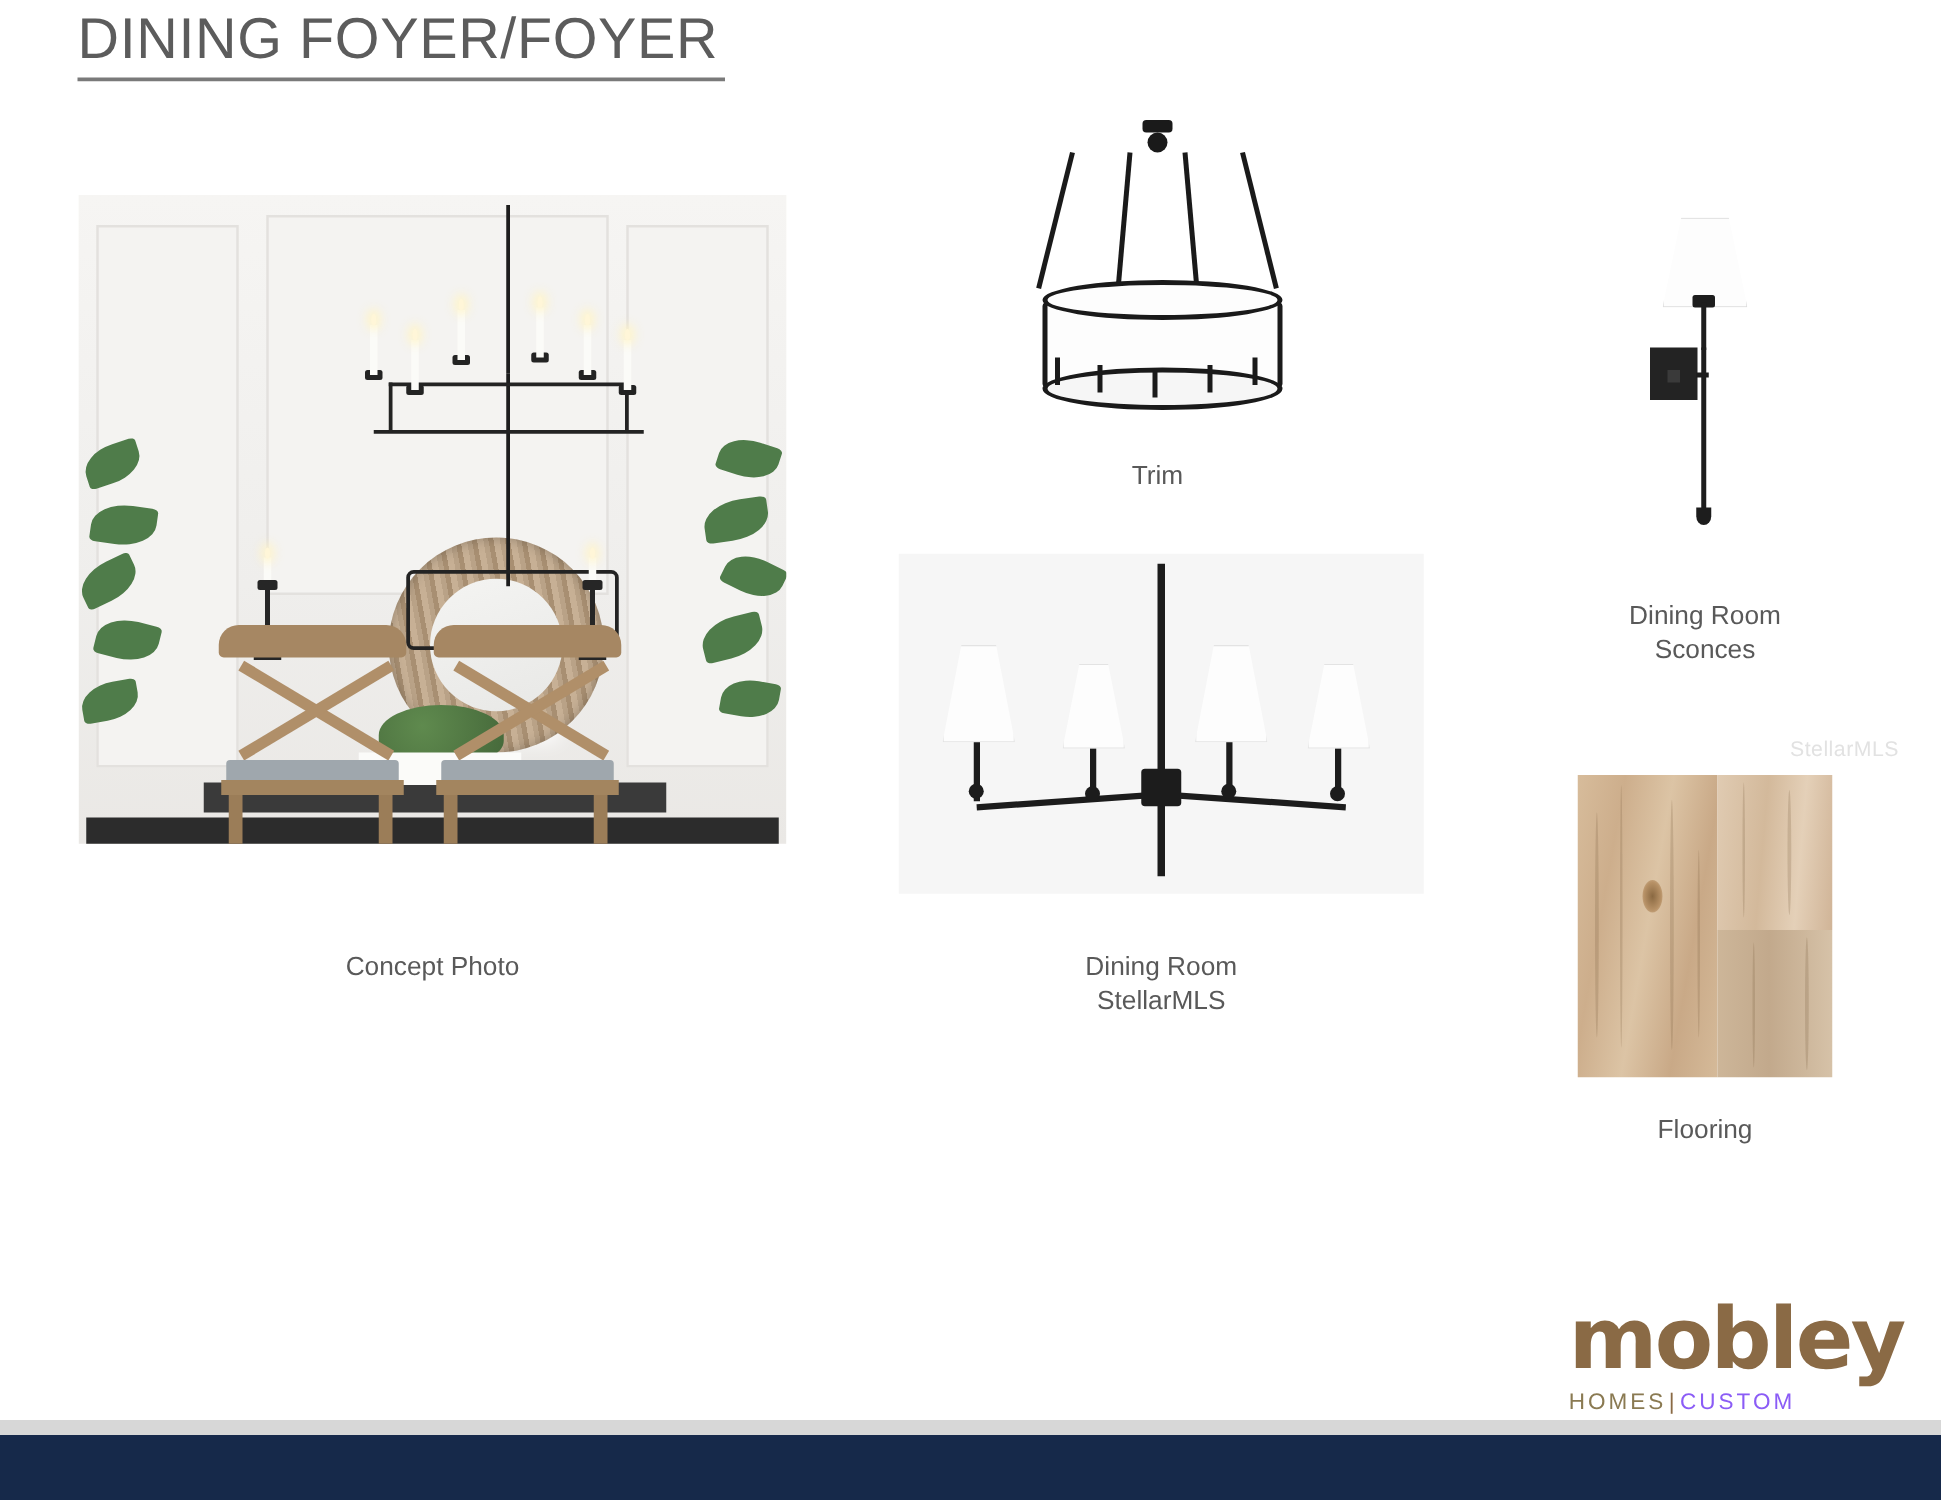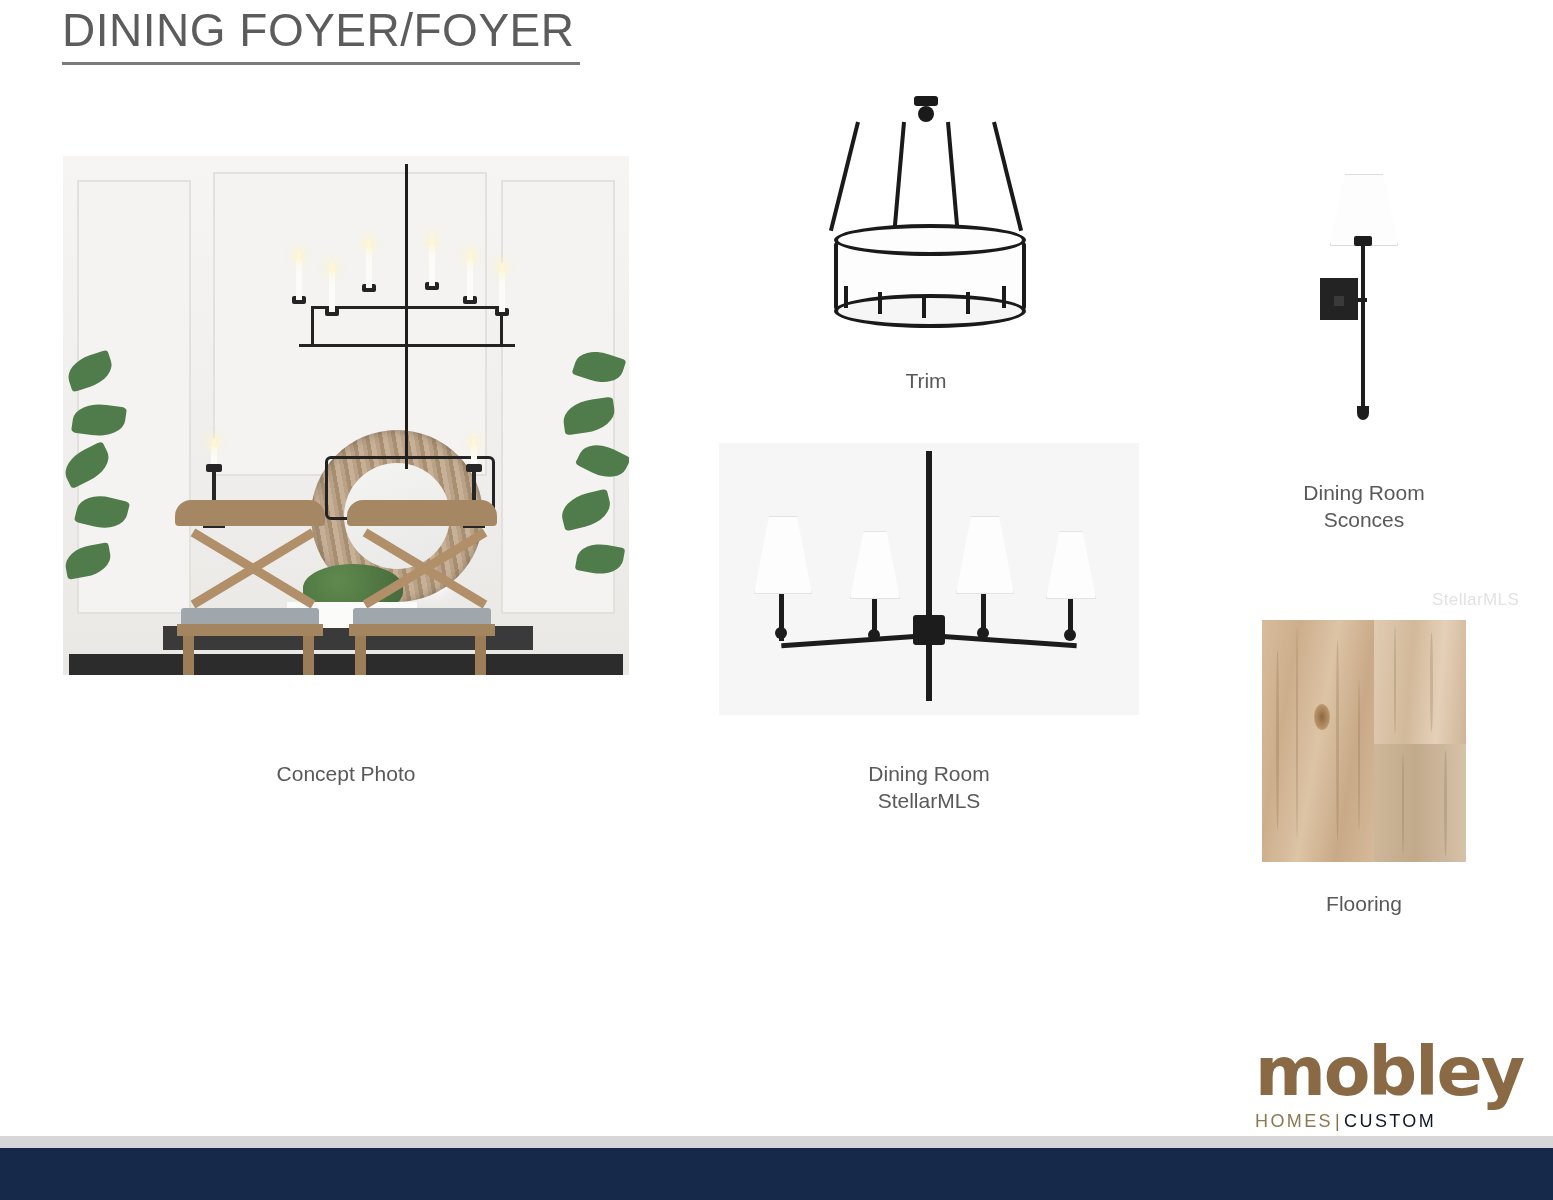--- a/index.html
+++ b/index.html
@@ -289,21 +289,21 @@
     position: absolute; left: 1255px; top: 1040px; width: 210px; text-align: left;
   }
   .logo-word {
     font-size: 68px; line-height: 0.95; color: #8a6a45; font-weight: 700;
     letter-spacing: -2px;
     font-family: "DejaVu Sans", sans-serif;
   }
   .logo-sub {
     margin-top: 6px; font-size: 18px; letter-spacing: 2.4px; color: #8a7a52; font-weight: 400;
   }
-  .logo-sub .custom { color: #0f172a; }
+  .logo-sub .custom { color: #8b5cf6; }
   .logo-sub .divider { color: #8a6a45; margin: 0 2px; }
 
   
   .bar-gray {
     position: absolute; left: 0; bottom: 52px; width: 100%; height: 12px;
     background: #d7d7d7;
   }
   .bar-navy {
     position: absolute; left: 0; bottom: 0; width: 100%; height: 52px;
     background: #16294a;

